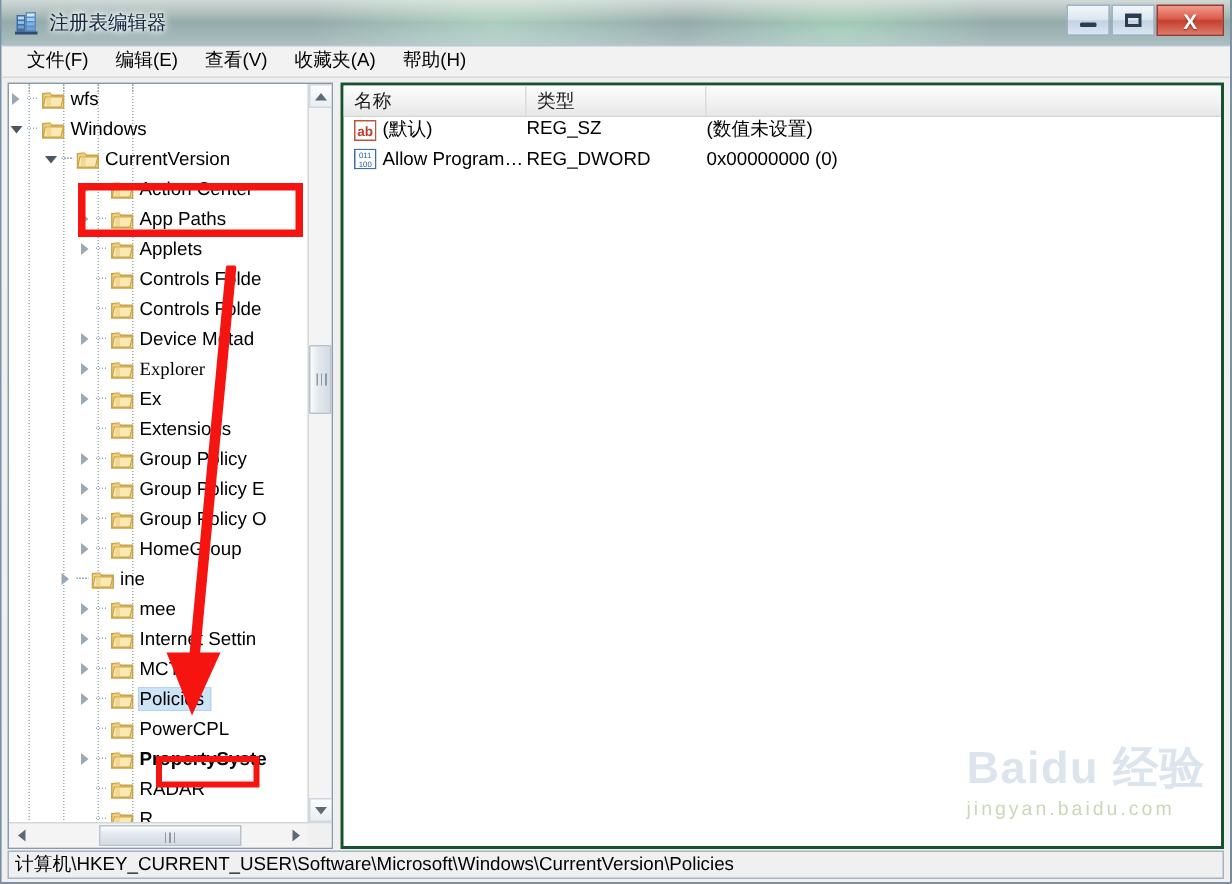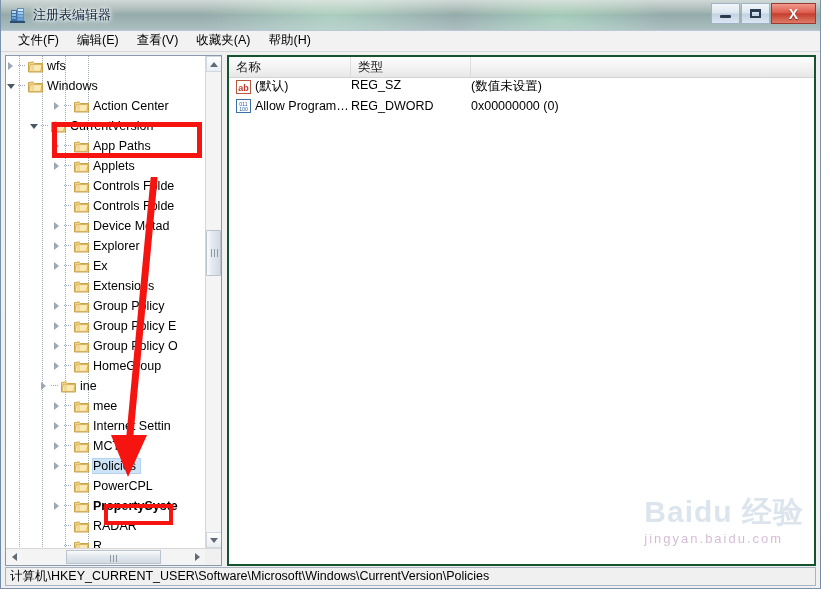--- a/index.html
+++ b/index.html
@@ -203,21 +203,21 @@
 
   
   #watermark {
     position:absolute; right:10px; bottom:18px; pointer-events:none;
     opacity:.30; user-select:none;
   }
   #wm-main{
     font-size:30px; font-weight:bold; color:#8fa8c4; letter-spacing:1px;
     font-family:"Liberation Sans",sans-serif; white-space:nowrap;
   }
-  #wm-sub{ font-size:13px; color:#701a75; letter-spacing:2px; margin-top:-2px;}
+  #wm-sub{ font-size:13px; color:#4d7c0f; letter-spacing:2px; margin-top:-2px;}
 
   
   #statusbar {
     flex:0 0 auto; height:22px; background:#f0f0f0;
     display:flex; align-items:center; padding:0 4px 2px 4px;
   }
   #status-inner{
     flex:1 1 auto; height:19px; border:1px solid #a8b4c2; background:#f0f0f0;
     display:flex; align-items:center; padding-left:4px;
     font-size:12.5px; color:#000; white-space:nowrap; overflow:hidden;
@@ -314,48 +314,48 @@
               <span class="dots"></span>
               <span class="folder">
                 <svg width="15" height="13" viewBox="0 0 15 13">
                   <path d="M0.5 2.5 L0.5 12 L14.5 12 L14.5 3.5 L6.5 3.5 L5.2 2.2 Z" fill="#f5d68a" stroke="#c9a44a" stroke-width="1"></path>
                   <path d="M2.2 4.6 L14.2 4.6 L12.6 11.4 L0.9 11.4 Z" fill="#fbe9b4" stroke="#c9a44a" stroke-width="0.8"></path>
                   <rect x="3" y="1.2" width="3" height="9.5" fill="#e8c877" opacity="0.55"></rect>
                 </svg>
               </span>
               <span class="tlabel">Windows</span>
             </div>
+            <div class="tnode open" style="padding-left: 23px;">
+              <span class="expander">
+                <i class="tri"></i>
+              </span>
+              <span class="dots"></span>
+              <span class="folder">
+                <svg width="15" height="13" viewBox="0 0 15 13">
+                  <path d="M0.5 2.5 L0.5 12 L14.5 12 L14.5 3.5 L6.5 3.5 L5.2 2.2 Z" fill="#f5d68a" stroke="#c9a44a" stroke-width="1"></path>
+                  <path d="M2.2 4.6 L14.2 4.6 L12.6 11.4 L0.9 11.4 Z" fill="#fbe9b4" stroke="#c9a44a" stroke-width="0.8"></path>
+                  <rect x="3" y="1.2" width="3" height="9.5" fill="#e8c877" opacity="0.55"></rect>
+                </svg>
+              </span>
+              <span class="tlabel">CurrentVersion</span>
+            </div>
             <div class="tnode" style="padding-left: 46px;">
               <span class="expander">
                 <i class="tri"></i>
               </span>
               <span class="dots"></span>
               <span class="folder">
                 <svg width="15" height="13" viewBox="0 0 15 13">
                   <path d="M0.5 2.5 L0.5 12 L14.5 12 L14.5 3.5 L6.5 3.5 L5.2 2.2 Z" fill="#f5d68a" stroke="#c9a44a" stroke-width="1"></path>
                   <path d="M2.2 4.6 L14.2 4.6 L12.6 11.4 L0.9 11.4 Z" fill="#fbe9b4" stroke="#c9a44a" stroke-width="0.8"></path>
                   <rect x="3" y="1.2" width="3" height="9.5" fill="#e8c877" opacity="0.55"></rect>
                 </svg>
               </span>
               <span class="tlabel">Action Center</span>
             </div>
-            <div class="tnode open" style="padding-left: 23px;">
-              <span class="expander">
-                <i class="tri"></i>
-              </span>
-              <span class="dots"></span>
-              <span class="folder">
-                <svg width="15" height="13" viewBox="0 0 15 13">
-                  <path d="M0.5 2.5 L0.5 12 L14.5 12 L14.5 3.5 L6.5 3.5 L5.2 2.2 Z" fill="#f5d68a" stroke="#c9a44a" stroke-width="1"></path>
-                  <path d="M2.2 4.6 L14.2 4.6 L12.6 11.4 L0.9 11.4 Z" fill="#fbe9b4" stroke="#c9a44a" stroke-width="0.8"></path>
-                  <rect x="3" y="1.2" width="3" height="9.5" fill="#e8c877" opacity="0.55"></rect>
-                </svg>
-              </span>
-              <span class="tlabel">CurrentVersion</span>
-            </div>
             <div class="tnode" style="padding-left: 46px;">
               <span class="expander">
                 <i class="tri"></i>
               </span>
               <span class="dots"></span>
               <span class="folder">
                 <svg width="15" height="13" viewBox="0 0 15 13">
                   <path d="M0.5 2.5 L0.5 12 L14.5 12 L14.5 3.5 L6.5 3.5 L5.2 2.2 Z" fill="#f5d68a" stroke="#c9a44a" stroke-width="1"></path>
                   <path d="M2.2 4.6 L14.2 4.6 L12.6 11.4 L0.9 11.4 Z" fill="#fbe9b4" stroke="#c9a44a" stroke-width="0.8"></path>
                   <rect x="3" y="1.2" width="3" height="9.5" fill="#e8c877" opacity="0.55"></rect>
@@ -408,21 +408,21 @@
               <span class="dots"></span>
               <span class="folder">
                 <svg width="15" height="13" viewBox="0 0 15 13">
                   <path d="M0.5 2.5 L0.5 12 L14.5 12 L14.5 3.5 L6.5 3.5 L5.2 2.2 Z" fill="#f5d68a" stroke="#c9a44a" stroke-width="1"></path>
                   <path d="M2.2 4.6 L14.2 4.6 L12.6 11.4 L0.9 11.4 Z" fill="#fbe9b4" stroke="#c9a44a" stroke-width="0.8"></path>
                   <rect x="3" y="1.2" width="3" height="9.5" fill="#e8c877" opacity="0.55"></rect>
                 </svg>
               </span>
               <span class="tlabel">Device Metad</span>
             </div>
-            <div class="tnode" style="padding-left: 46px;">
+            <div class="tnode" style="padding-left: 46px; font-family: Liberation Serif, serif;">
               <span class="expander">
                 <i class="tri"></i>
               </span>
               <span class="dots"></span>
               <span class="folder">
                 <svg width="15" height="13" viewBox="0 0 15 13">
                   <path d="M0.5 2.5 L0.5 12 L14.5 12 L14.5 3.5 L6.5 3.5 L5.2 2.2 Z" fill="#f5d68a" stroke="#c9a44a" stroke-width="1"></path>
                   <path d="M2.2 4.6 L14.2 4.6 L12.6 11.4 L0.9 11.4 Z" fill="#fbe9b4" stroke="#c9a44a" stroke-width="0.8"></path>
                   <rect x="3" y="1.2" width="3" height="9.5" fill="#e8c877" opacity="0.55"></rect>
                 </svg>

